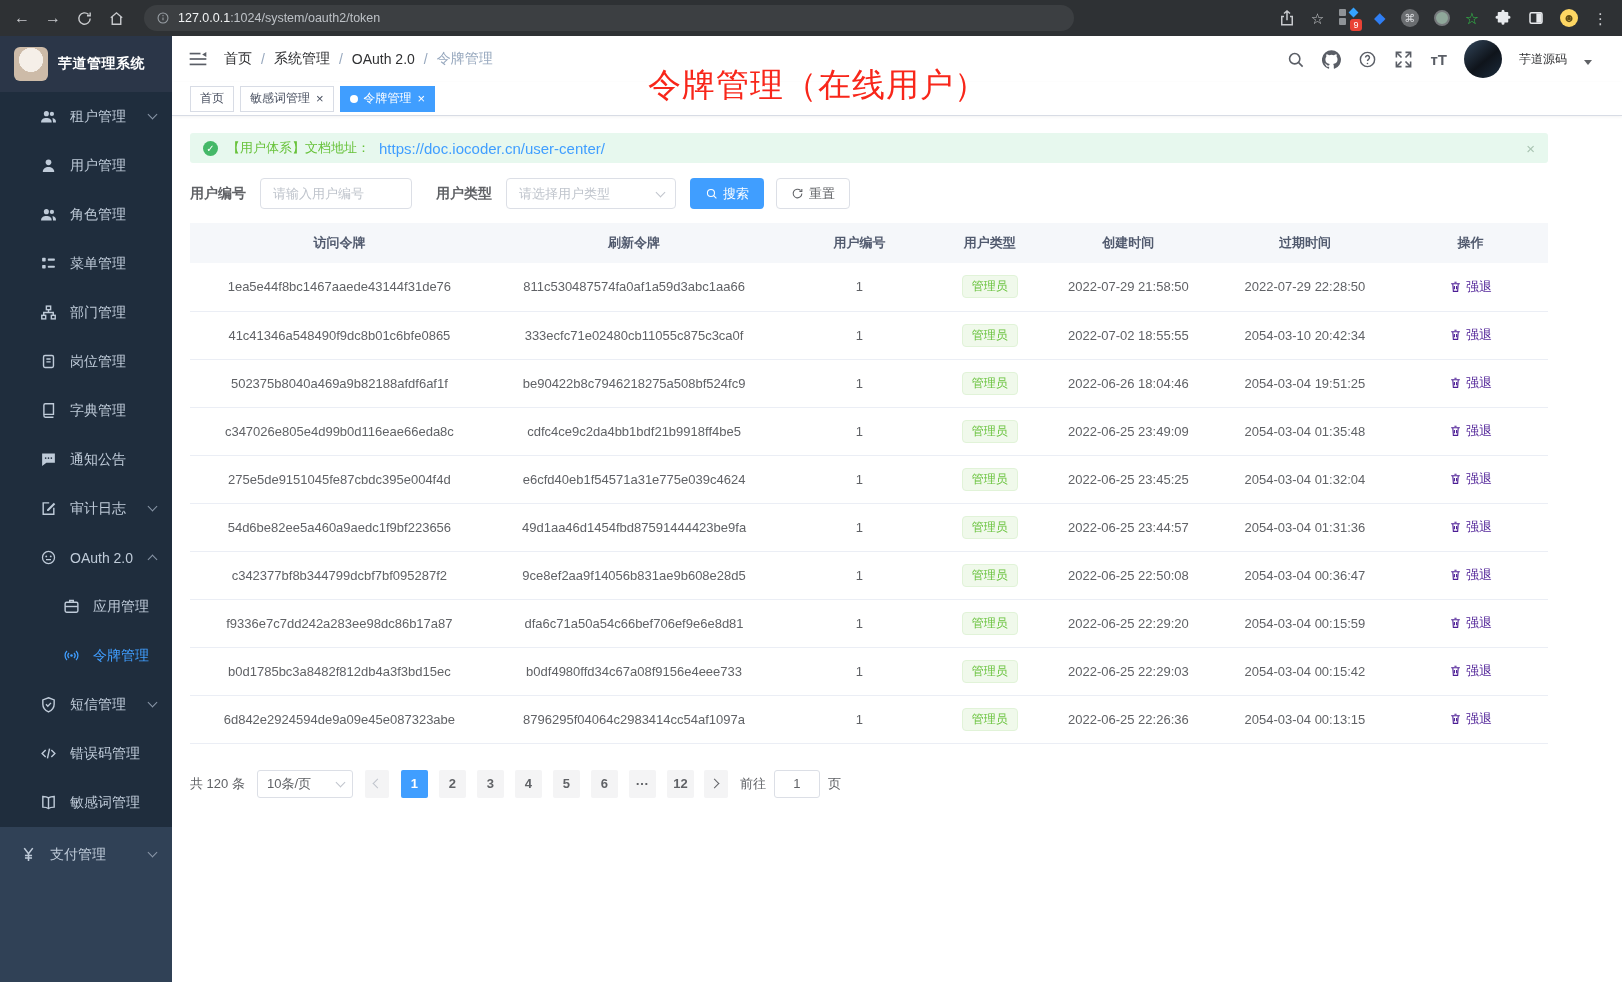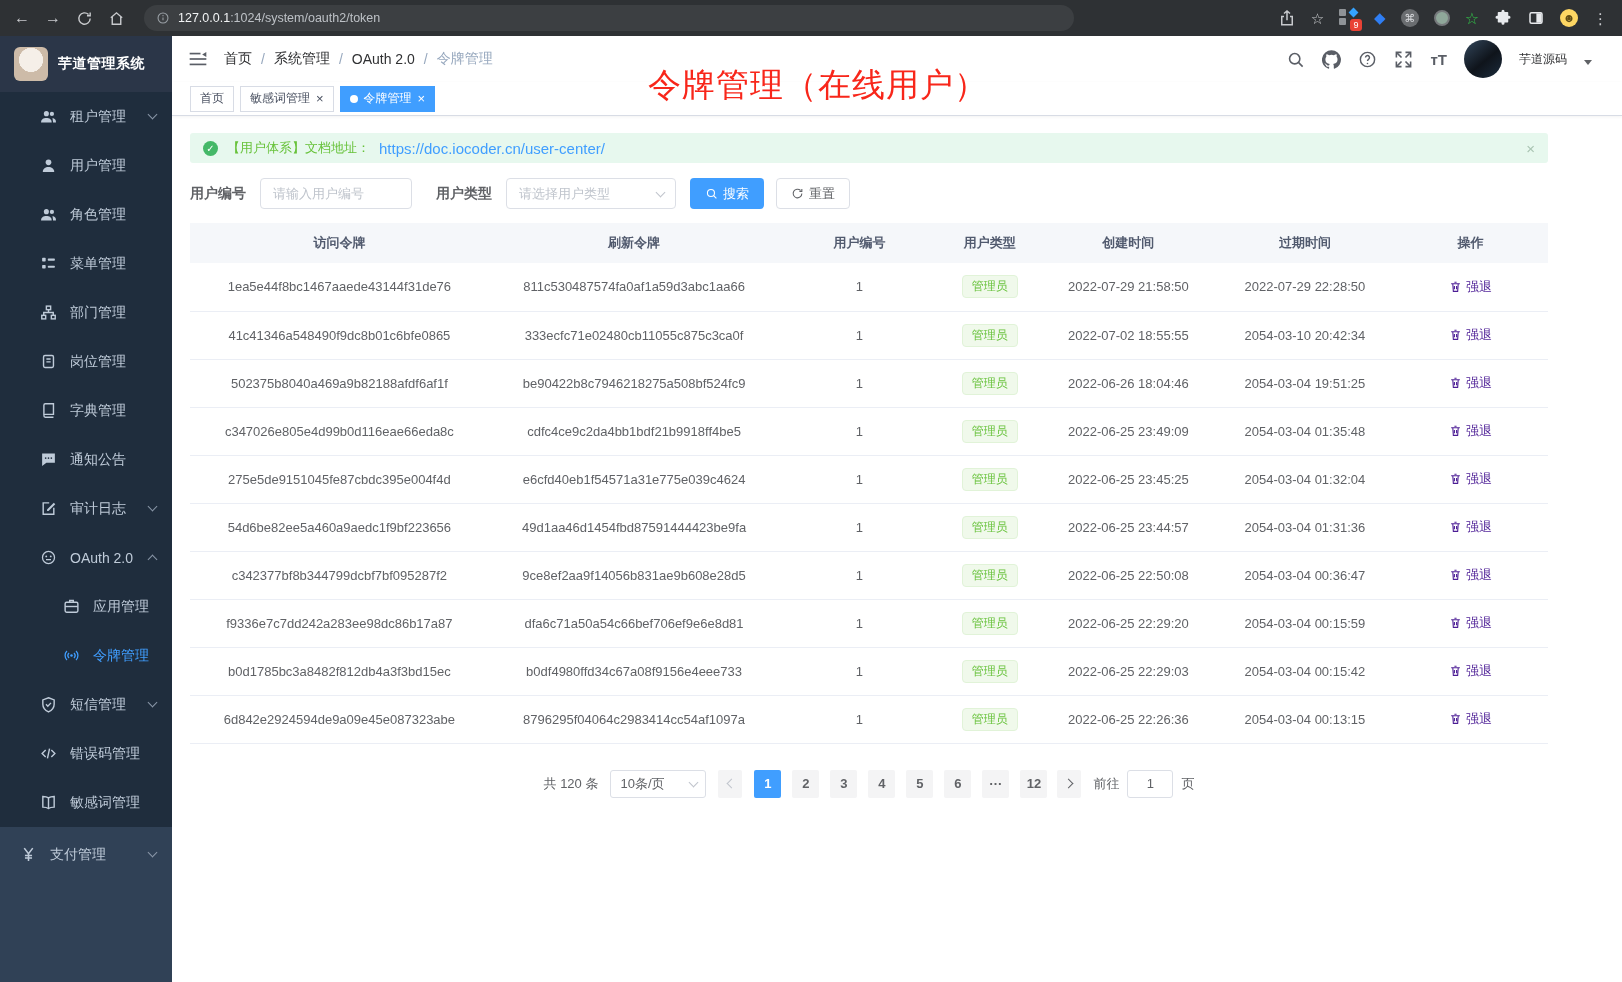--- a/index.html
+++ b/index.html
@@ -101,21 +101,21 @@
   .btn-plain{background:#fff;border-color:#dcdfe6;color:#606266;margin-left:12px;}
 
   .table-wrap{margin-top:14px;}
   table{width:100%;border-collapse:collapse;table-layout:fixed;}
   thead th{height:40px;background:#f5f7fa;color:#515a6e;font-size:13px;font-weight:700;text-align:center;}
   tbody td{height:48px;text-align:center;font-size:13px;color:#606266;border-bottom:1px solid #ebeef5;overflow:hidden;white-space:nowrap;}
   .badge{display:inline-block;background:#f0f9eb;border:1px solid #e1f3d8;color:#67c23a;font-size:12px;padding:2px 9px;border-radius:4px;}
   .act{color:#4c1d95;display:inline-flex;align-items:center;gap:4px;cursor:pointer;font-size:13px;text-decoration:none;}
   .act svg{width:13px;height:13px;}
 
-  .pager{display:flex;align-items:center;justify-content:center;gap:12px;margin-top:26px;font-size:13px;color:#606266;}
+  .pager{display:flex;align-items:center;justify-content:flex-start;gap:12px;margin-top:26px;font-size:13px;color:#606266;}
   .psel{width:96px;height:28px;border:1px solid #dcdfe6;border-radius:3px;display:flex;align-items:center;justify-content:space-between;padding:0 8px 0 9px;cursor:pointer;background:#fff;}
   .parrow{width:24px;height:28px;background:#f4f4f5;border-radius:2px;display:flex;align-items:center;justify-content:center;cursor:pointer;border:none;}
   .pchev{width:7px;height:7px;border-left:1.5px solid currentColor;border-bottom:1.5px solid currentColor;}
   .pchev.left{transform:rotate(45deg);margin-left:2px;}
   .pchev.right{transform:rotate(-135deg);margin-right:2px;}
   .parrow.prev{color:#c0c4cc;}
   .parrow.next{color:#606266;margin-left:-2px;}
   .pages{display:flex;gap:11px;}
   .pg{min-width:27px;height:28px;background:#f4f4f5;border:none;border-radius:2px;color:#606266;font-size:13px;font-weight:600;display:flex;align-items:center;justify-content:center;cursor:pointer;padding:0 4px;}
   .pg.active{background:#409eff;color:#fff;}

